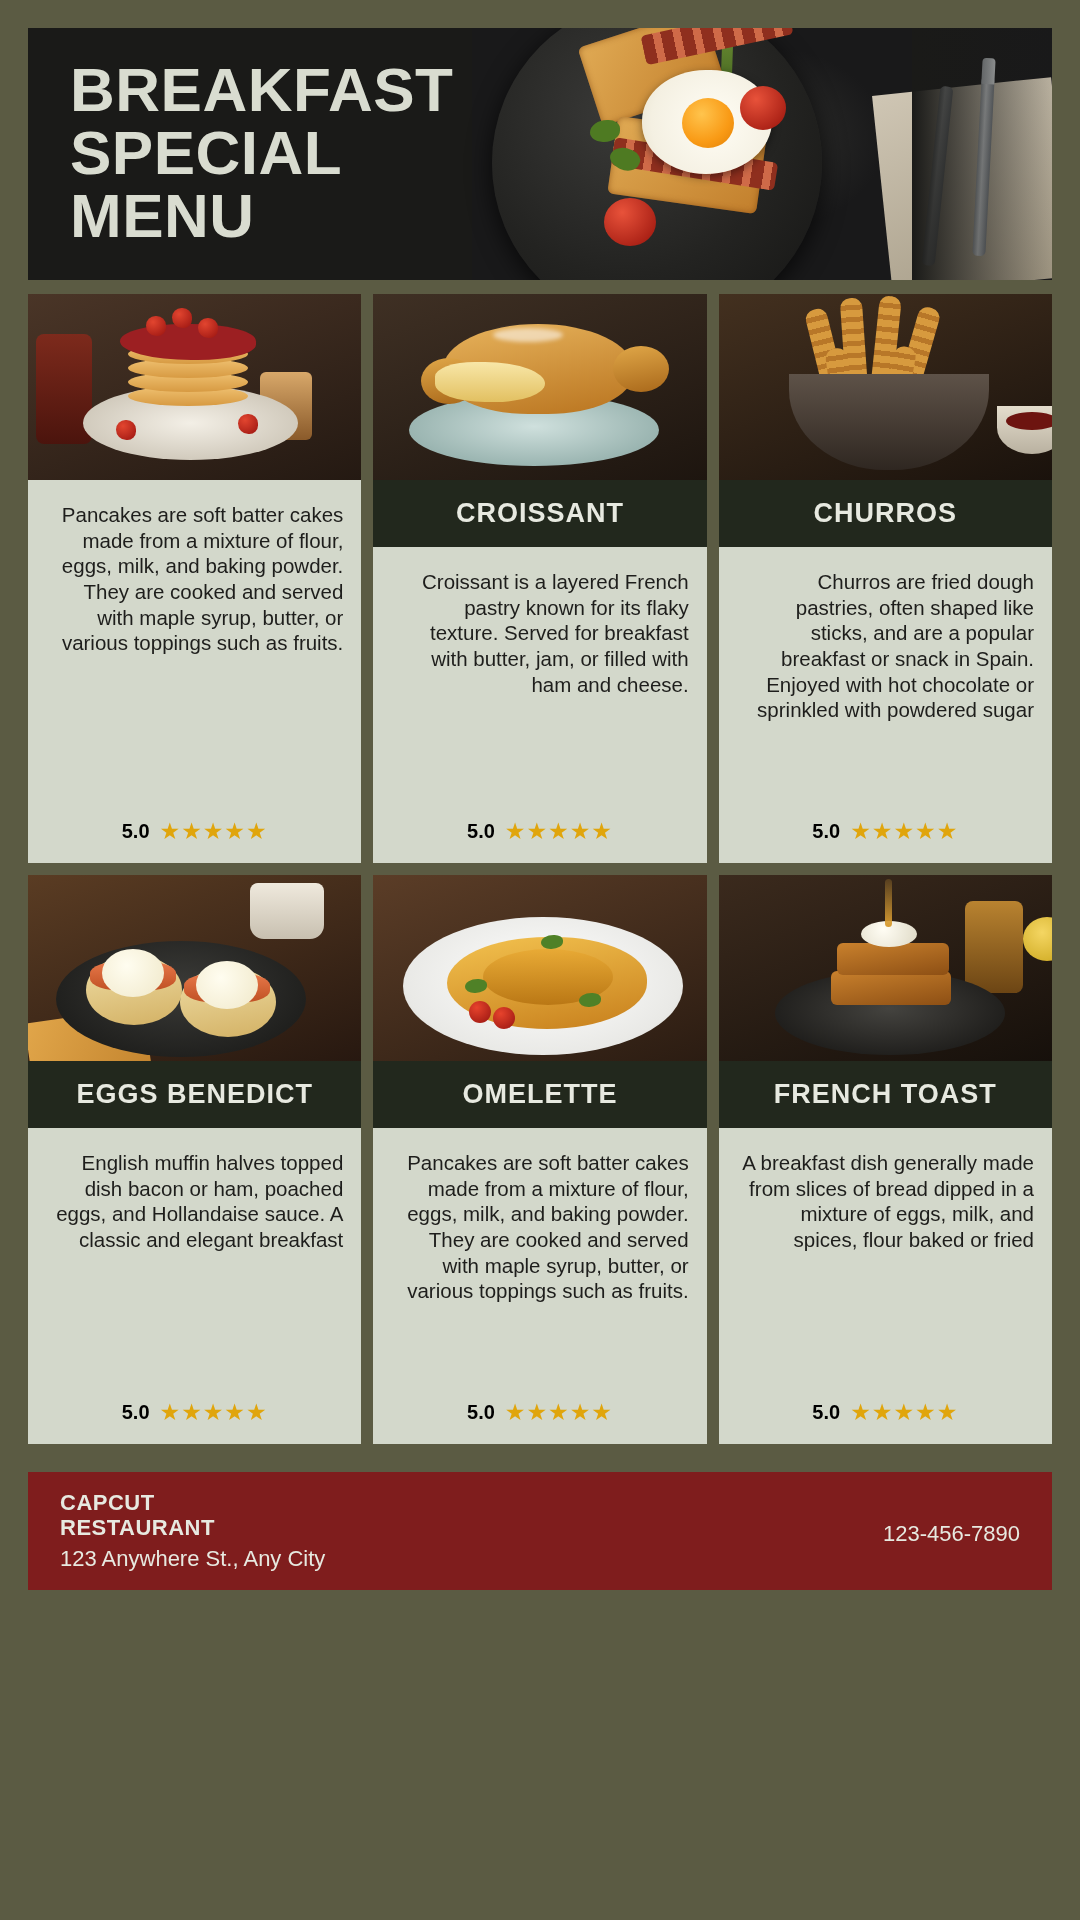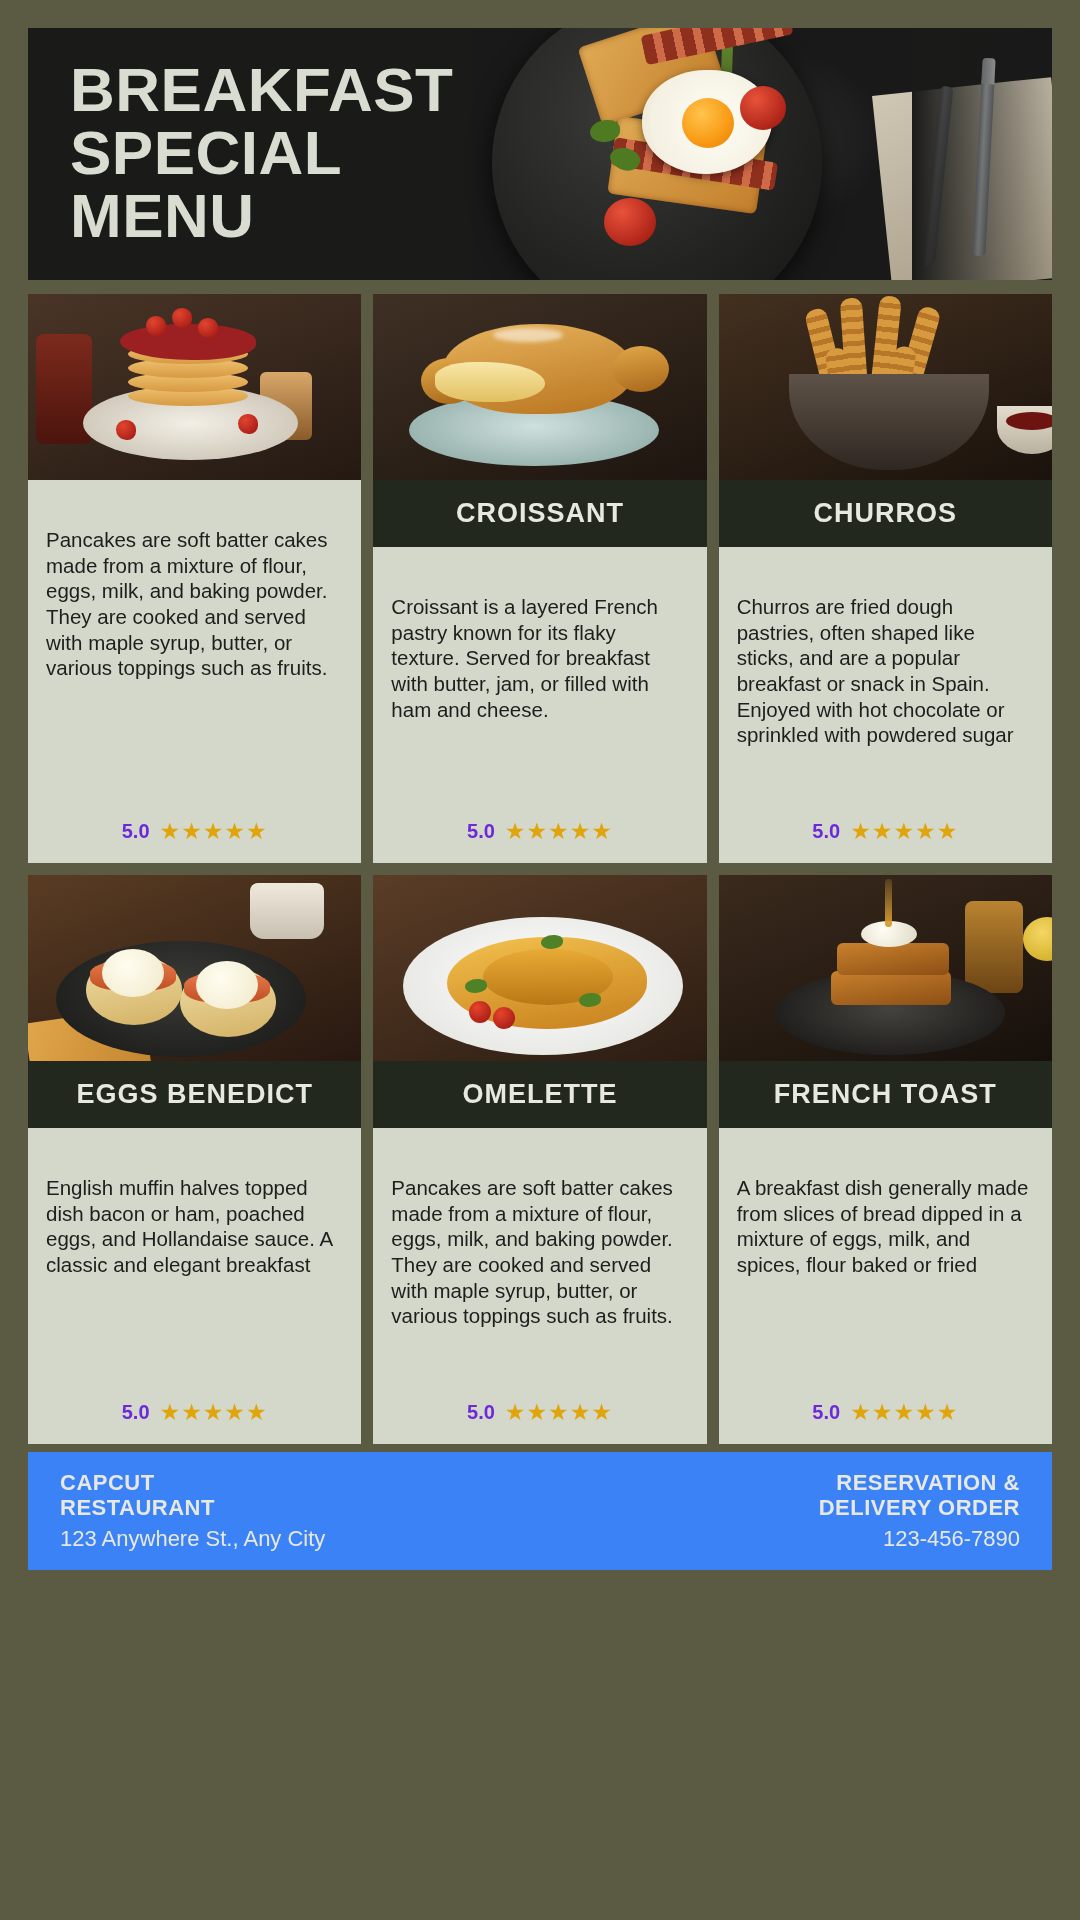--- a/index.html
+++ b/index.html
@@ -189,34 +189,33 @@
     flex-direction: column;
     justify-content: space-between;
     padding: 22px 18px 18px 18px;
     min-height: 316px;
     box-sizing: border-box;
   }
   .desc {
     color: #1e1e1c;
     font-size: 20.5px;
     line-height: 1.25;
-    text-align: left;
-    margin-top: 25px;
+    text-align: right;
   }
   .rating {
     display: flex;
     align-items: center;
     justify-content: center;
     gap: 10px;
     margin-top: 22px;
   }
   .rating .score {
     font-size: 20px;
     font-weight: bold;
-    color: #6d28d9;
+    color: #000000;
   }
   .stars {
     color: #e0a50c;
     font-size: 23px;
     letter-spacing: 1px;
   }
 
   
   .bg-kitchen { position:absolute; inset:0; background: linear-gradient(160deg,#4a3527,#241912); }
 
@@ -260,22 +259,22 @@
   
   .ft-plate { position:absolute; left: 56px; top: 96px; width: 230px; height: 84px; border-radius: 50%; background: radial-gradient(ellipse at 50% 45%, #44433f 0%, #1c1b19 80%); }
   .ft-slice { position:absolute; border-radius: 6px; background: linear-gradient(170deg,#c9812d,#8d4f14); }
   .ft-cream { position:absolute; left: 142px; top: 46px; width: 56px; height: 26px; border-radius: 50%; background: radial-gradient(circle at 40% 30%,#fffdf4,#ded9c5); }
   .ft-syrup { position:absolute; left: 166px; top: 4px; width: 7px; height: 48px; background: linear-gradient(180deg, rgba(227,168,60,.2), #d79b31); border-radius: 4px; }
   .ft-jar { position:absolute; left: 246px; top: 26px; width: 58px; height: 92px; border-radius: 8px; background: linear-gradient(180deg,#b98330,#6c4514); }
   .ft-lemon { position:absolute; left: 304px; top: 42px; width: 48px; height: 44px; border-radius: 50%; background: radial-gradient(circle at 40% 35%,#f4d663,#caa418); }
 
   
   .footer {
-    margin-top: 8px;
-    background: #3b82f6;
+    margin-top: 28px;
+    background: #7f1d1d;
     height: 118px;
     display: flex;
     align-items: center;
     justify-content: space-between;
     padding: 0 32px;
     box-sizing: border-box;
     color: #e7e9e0;
   }
   .footer-left .brand {
     font-size: 22px;
@@ -477,19 +476,17 @@
 
   </div>
 
   <div class="footer">
     <div class="footer-left">
       <div class="brand">CAPCUT
 RESTAURANT</div>
       <div class="addr">123 Anywhere St., Any City</div>
     </div>
     <div class="footer-right">
-      <div class="res">RESERVATION &amp;
-DELIVERY ORDER</div>
       <div class="phone">123-456-7890</div>
     </div>
   </div>
 
 </div>
 
 </body></html>

